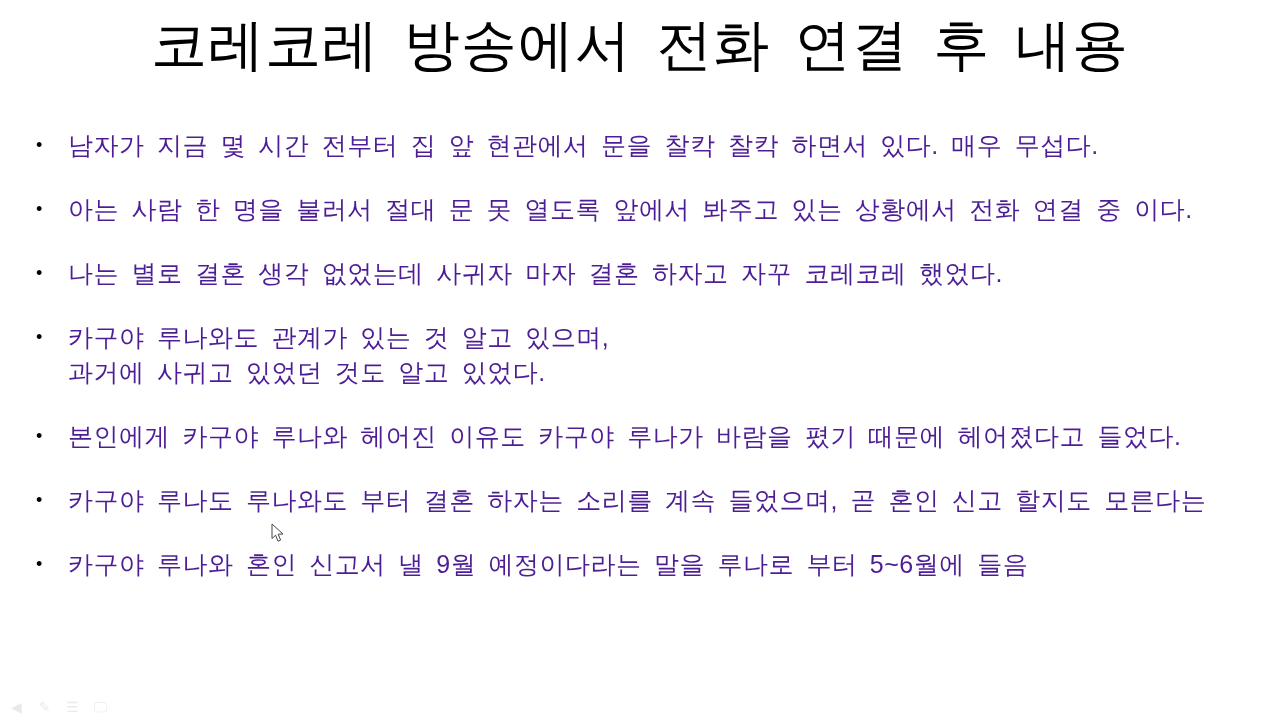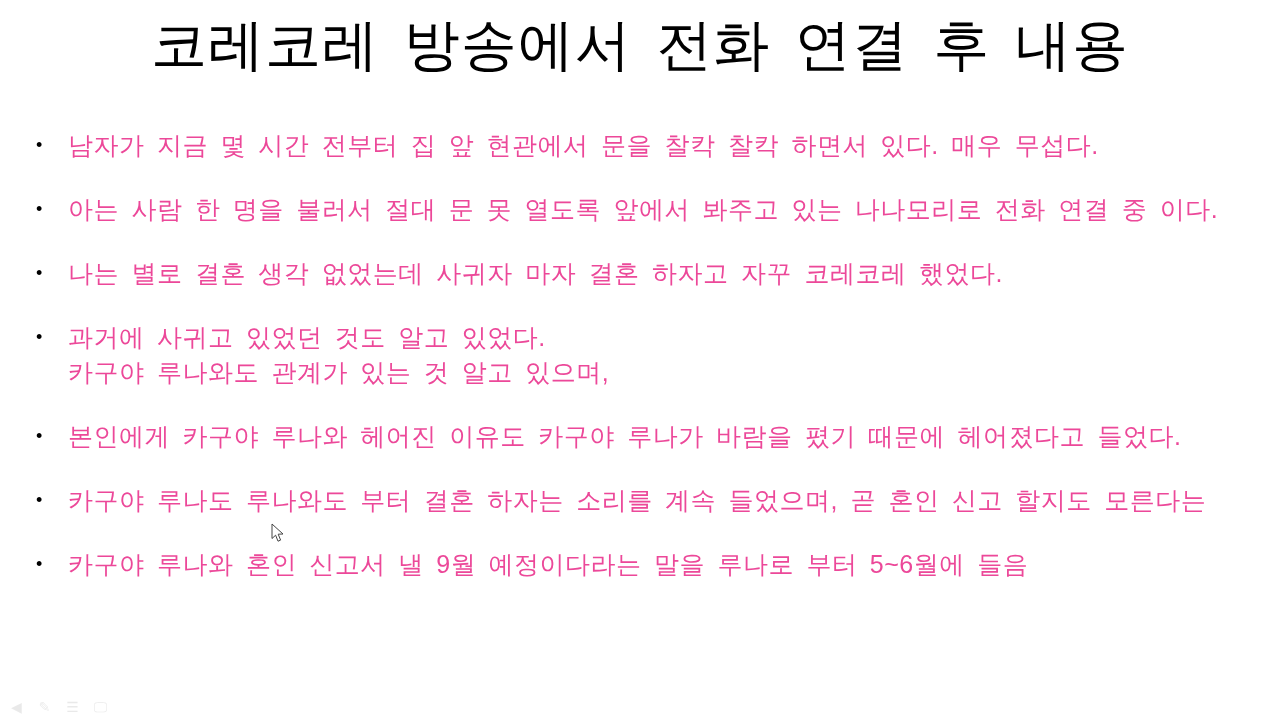--- a/index.html
+++ b/index.html
@@ -44,21 +44,21 @@
     line-height: 35px;
     padding-left: 6px;
     color: #000000;
   }
   .bullet-lines { flex: 1; }
   .bullet-line {
     font-size: 25px;
     line-height: 35px;
     letter-spacing: 0.5px;
     word-spacing: 5px;
-    color: #ec4899;
+    color: #4c1d95;
     white-space: nowrap;
   }
   
   .slideshow-toolbar {
     position: absolute;
     left: 8px;
     bottom: 4px;
     display: flex;
     gap: 11px;
     opacity: 0.12;
@@ -93,36 +93,36 @@
     <li class="bullet-item">
       <span class="bullet-marker">•</span>
       <div class="bullet-lines">
         <div class="bullet-line">남자가 지금 몇 시간 전부터 집 앞 현관에서 문을 찰칵 찰칵 하면서 있다. 매우 무섭다.</div>
       </div>
     </li>
 
     <li class="bullet-item">
       <span class="bullet-marker">•</span>
       <div class="bullet-lines">
-        <div class="bullet-line">아는 사람 한 명을 불러서 절대 문 못 열도록 앞에서 봐주고 있는 나나모리로 전화 연결 중 이다.</div>
+        <div class="bullet-line">아는 사람 한 명을 불러서 절대 문 못 열도록 앞에서 봐주고 있는 상황에서 전화 연결 중 이다.</div>
       </div>
     </li>
 
     <li class="bullet-item">
       <span class="bullet-marker">•</span>
       <div class="bullet-lines">
         <div class="bullet-line">나는 별로 결혼 생각 없었는데 사귀자 마자 결혼 하자고 자꾸 코레코레 했었다.</div>
       </div>
     </li>
 
     <li class="bullet-item">
       <span class="bullet-marker">•</span>
       <div class="bullet-lines">
+        <div class="bullet-line">카구야 루나와도 관계가 있는 것 알고 있으며,</div>
         <div class="bullet-line">과거에 사귀고 있었던 것도 알고 있었다.</div>
-        <div class="bullet-line">카구야 루나와도 관계가 있는 것 알고 있으며,</div>
       </div>
     </li>
 
     <li class="bullet-item">
       <span class="bullet-marker">•</span>
       <div class="bullet-lines">
         <div class="bullet-line">본인에게 카구야 루나와 헤어진 이유도 카구야 루나가 바람을 폈기 때문에 헤어졌다고 들었다.</div>
       </div>
     </li>
 

